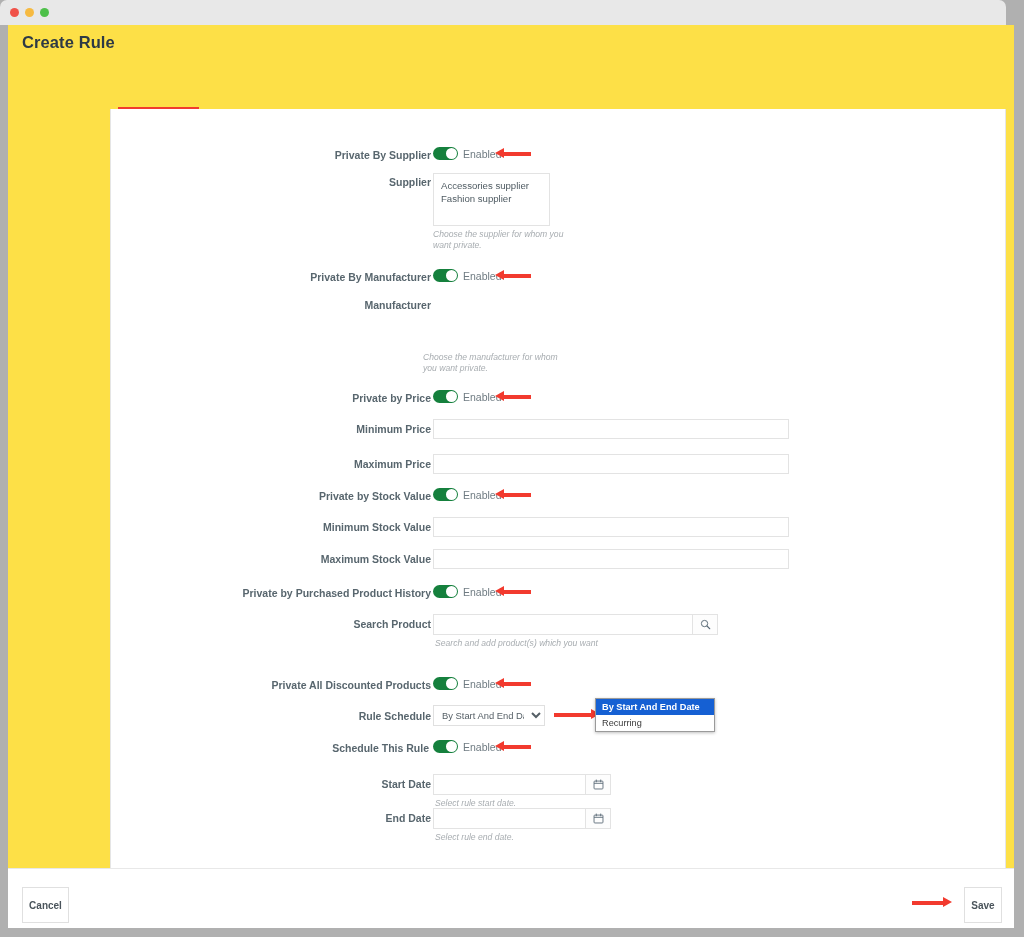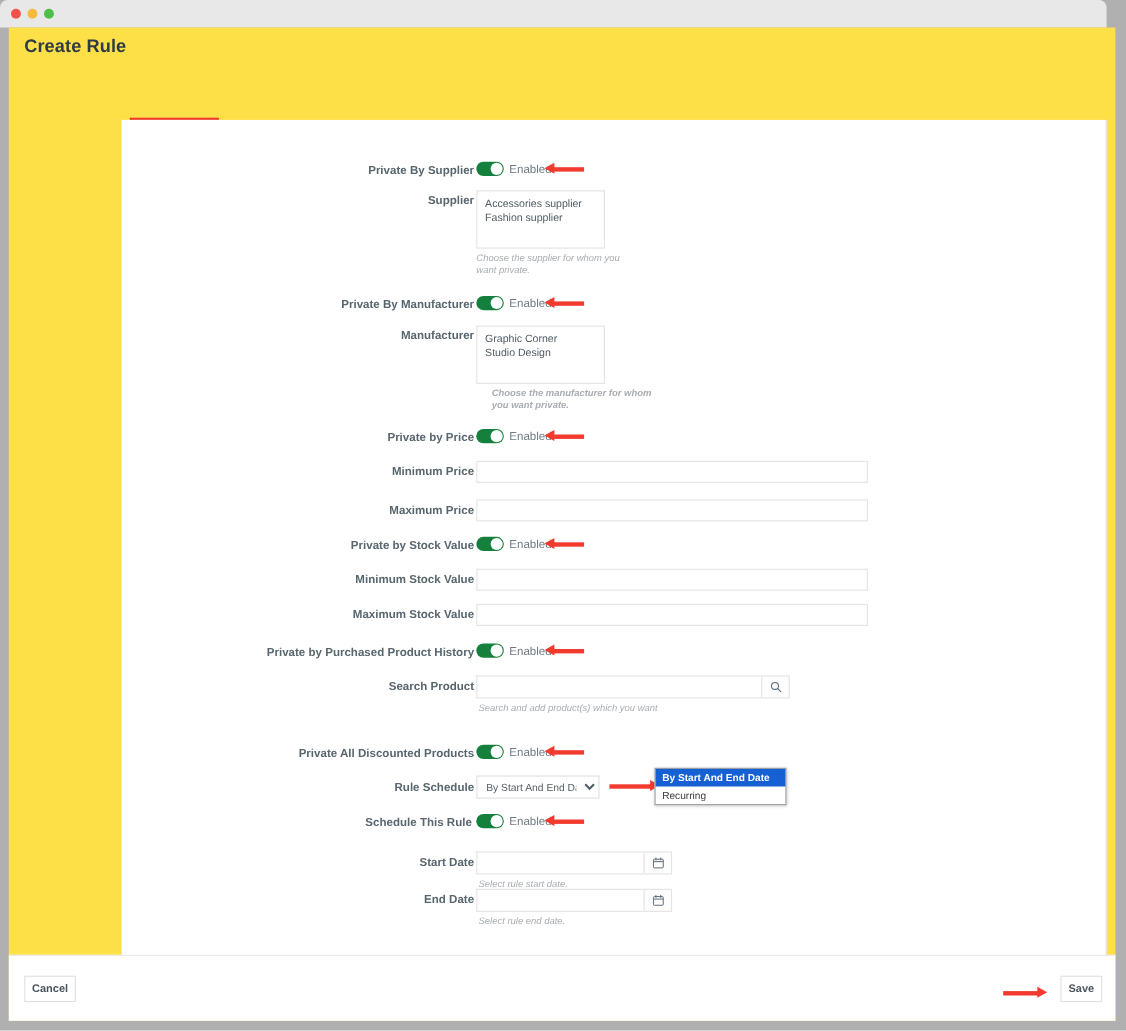--- a/index.html
+++ b/index.html
@@ -267,21 +267,21 @@
     border-top: 1px solid #e8e8e8;
     background: #ffffff;
   }
   .btn {
     position: absolute;
     border: 1px solid #e0e0e0;
     background: #ffffff;
     font-size: 10px;
     font-weight: bold;
     color: #4a545b;
-    height: 24px;
+    height: 36px;
     display: flex; align-items: center; justify-content: center;
     cursor: pointer;
     font-family: "Liberation Sans", sans-serif;
   }
   .btn-cancel { left: 14px; top: 18px; width: 47px; }
   .btn-save   { right: 12px; top: 18px; width: 38px; }
 </style>
 </head>
 <body>
 
@@ -320,25 +320,21 @@
 
       <div class="lbl" style="left:190px; top:162px; width:130px; text-align:right;">Private By Manufacturer</div>
       <div class="toggle" style="left:322px; top:160px;"></div>
       <div class="toggle-text" style="left:352px; top:161px;">Enabled</div>
       <div class="arrow left" style="left:384px; top:161px; width:36px;">
         <span class="head"></span>
           <span class="shaft"></span>
       </div>
 
       <div class="lbl" style="left:210px; top:190px; width:110px; text-align:right;">Manufacturer</div>
-      <div class="multisel" style="left:322px; top:187px; width:117px; height:53px;">
-        <div>Graphic Corner</div>
-        <div>Studio Design</div>
-      </div>
-      <div class="hint" style="left:336px; top:243px;font-weight:bold;">Choose the manufacturer for whom you want private.</div>
+      <div class="hint" style="left:312px; top:243px;">Choose the manufacturer for whom you want private.</div>
 
       <div class="lbl" style="left:200px; top:283px; width:120px; text-align:right;">Private by Price</div>
       <div class="toggle" style="left:322px; top:281px;"></div>
       <div class="toggle-text" style="left:352px; top:282px;">Enabled</div>
       <div class="arrow left" style="left:384px; top:282px; width:36px;">
         <span class="head"></span>
           <span class="shaft"></span>
       </div>
 
       <div class="lbl" style="left:200px; top:314px; width:120px; text-align:right;">Minimum Price</div>

